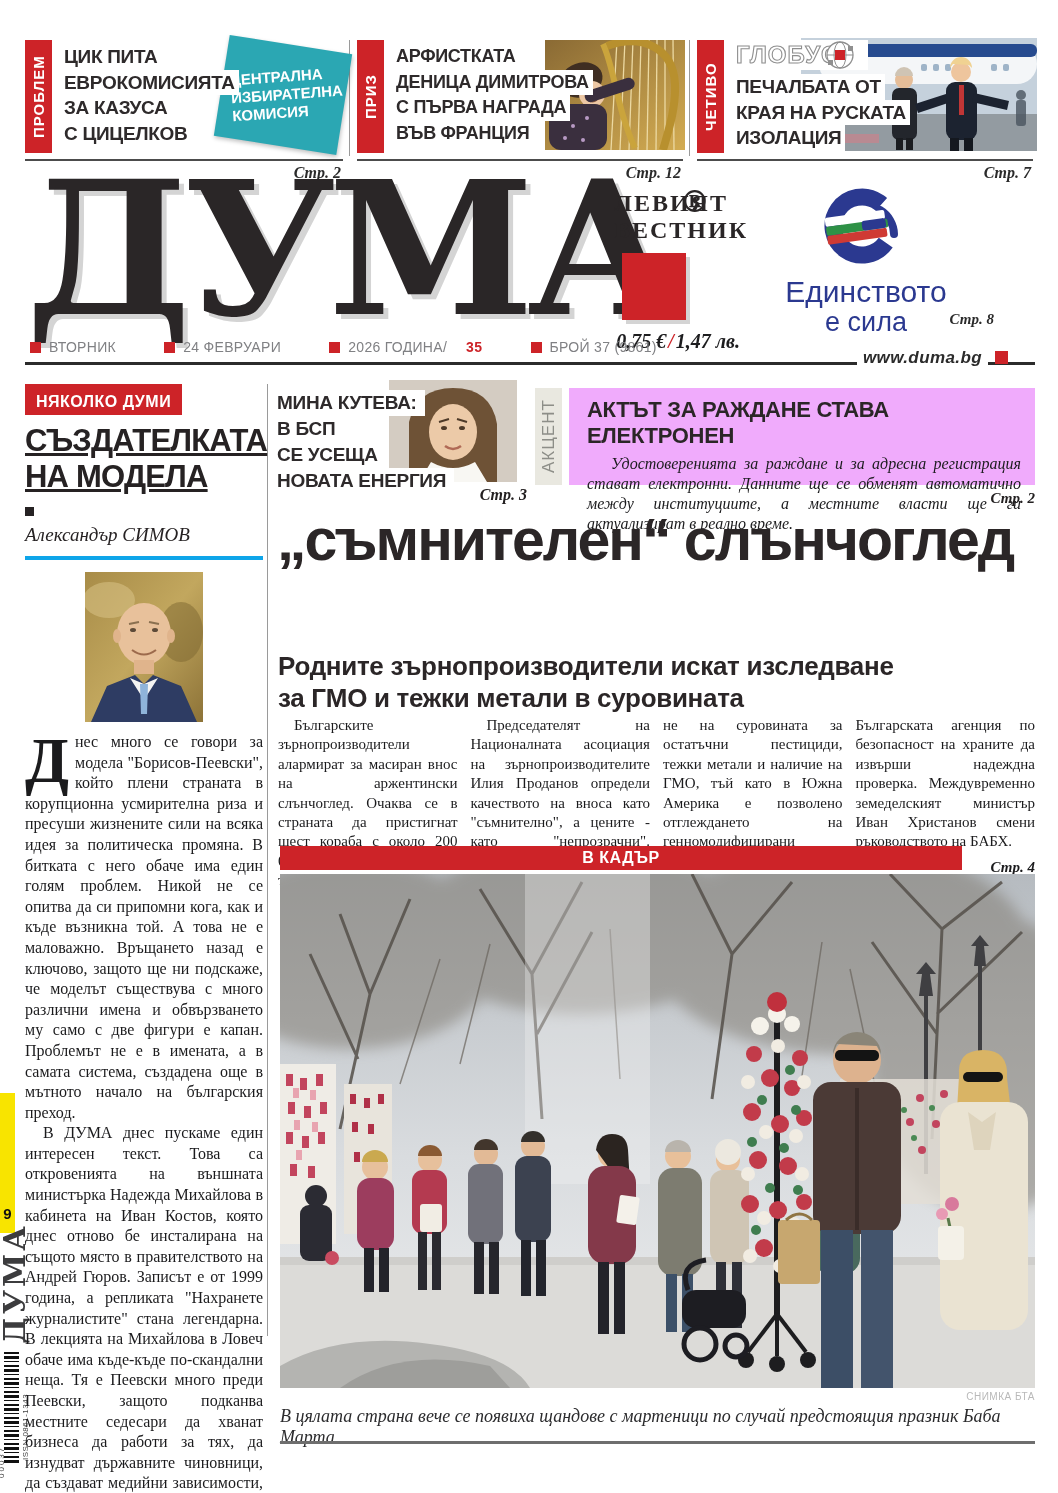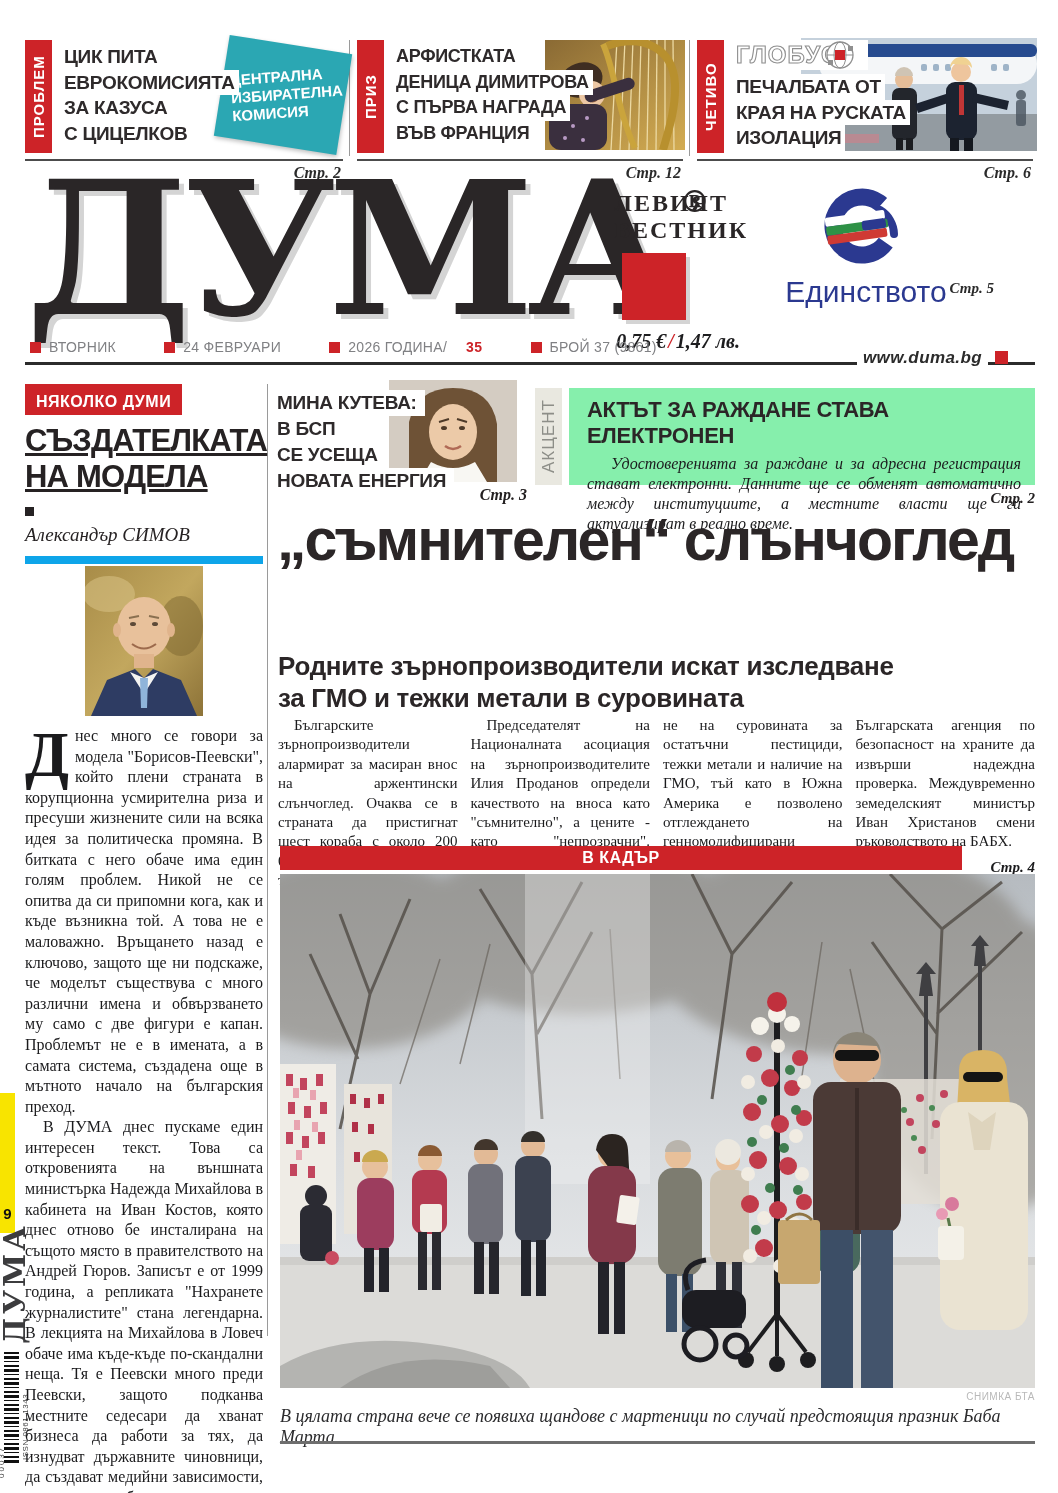--- a/index.html
+++ b/index.html
@@ -56,21 +56,21 @@
         font-size:17px;letter-spacing:.4px;color:#2b2b2b;z-index:2;}
   .site-sq{position:absolute;right:50px;top:351px;width:13px;height:13px;background:#cd2328;z-index:2;}
 
   
   .op{position:absolute;left:25px;top:384px;width:238px;}
   .kicker{display:inline-block;background:#cd2328;color:#fff;font-weight:bold;font-size:16px;
           padding:9px 11px 4px;letter-spacing:.5px;}
   .op-title{margin-top:8px;font-weight:bold;font-size:31px;line-height:36px;letter-spacing:-0.8px;color:#262223;text-decoration:underline;}
   .op-sq{width:9px;height:9px;background:#262223;margin:12px 0 8px;}
   .op-author{font-family:"Liberation Serif",serif;font-style:italic;font-size:19px;color:#262223;
-             padding-bottom:10px;border-bottom:8px solid #0ea5e9;margin-bottom:2px;}
+             padding-bottom:10px;border-bottom:4px solid #0ea5e9;margin-bottom:12px;}
   .op-photo{width:118px;height:150px;margin:0 auto 10px;}
   .op-body{font-family:"Liberation Serif",serif;font-size:16px;line-height:20.6px;text-align:justify;color:#1b1b1d;}
   .op-body .p2{text-indent:18px;}
   .dropcap{float:left;font-family:"Liberation Serif",serif;font-weight:bold;font-size:64px;line-height:50px;margin:4px 6px 0 0;}
 
   
   .spine-yellow{position:absolute;left:0;top:1093px;width:15px;height:140px;background:#f8e400;}
   .spine-num{position:absolute;left:0;top:1205px;width:15px;text-align:center;font-weight:bold;font-size:15px;color:#111;}
   .spine-duma{position:absolute;left:-3px;top:1240px;height:104px;writing-mode:vertical-rl;transform:rotate(180deg);
               font-family:"DejaVu Serif",serif;font-weight:bold;font-size:30px;letter-spacing:3px;color:#3c3c3e;}
@@ -89,21 +89,21 @@
                 letter-spacing:-0.3px;color:#2e2a2b;z-index:2;}
   .kuteva-lines div{display:table;background:#fff;padding-right:8px;}
   #kuteva-photo{position:absolute;left:112px;top:-8px;width:128px;height:102px;z-index:1;}
   .kuteva-ref{position:absolute;right:0;top:98px;font-family:"Liberation Serif",serif;font-weight:bold;
               font-style:italic;font-size:16px;z-index:3;}
 
   
   .akc-label{position:absolute;left:535px;top:388px;width:27px;height:97px;background:#e9e8e0;}
   .akc-label span{display:block;width:100%;height:100%;writing-mode:vertical-rl;transform:rotate(180deg);
                   text-align:center;color:#8d8e88;font-size:17px;letter-spacing:1px;line-height:27px;}
-  .akc-box{position:absolute;left:569px;top:388px;width:466px;height:97px;background:#86efac;
+  .akc-box{position:absolute;left:569px;top:388px;width:466px;height:97px;background:#f0abfc;
            padding:9px 14px 0 18px;box-sizing:border-box;}
   .akc-title{font-weight:bold;font-size:22px;letter-spacing:-0.3px;color:#2b2627;}
   .akc-text{margin-top:5px;font-family:"Liberation Serif",serif;font-style:italic;font-size:16px;
             line-height:20px;color:#1b1b1d;text-indent:24px;text-align:justify;}
   .akc-ref{position:absolute;left:569px;top:490px;width:466px;text-align:right;
            font-family:"Liberation Serif",serif;font-weight:bold;font-style:italic;font-size:15px;}
 
   
   .headline{position:absolute;left:277px;top:508px;width:760px;font-weight:bold;font-size:59px;
             line-height:64px;letter-spacing:-2px;color:#2b2627;}
@@ -254,21 +254,21 @@
         <rect x="112" y="6" width="5" height="5" fill="#8f8f8f"></rect>
           <rect x="92" y="20" width="5" height="5" fill="#8f8f8f"></rect>
       </svg>
     </div>
     <div class="t-head">
       <div>ПЕЧАЛБАТА ОТ</div>
       <div>КРАЯ НА РУСКАТА</div>
       <div>ИЗОЛАЦИЯ</div>
     </div>
     <div class="t-rule"></div>
-    <div class="t-ref">Стр. 6</div>
+    <div class="t-ref">Стр. 7</div>
   </div>
 
   <div class="wordmark"><span>ДУМА</span><span class="reg">®</span></div>
   <div class="tagline">
     <div>ЛЕВИЯТ</div>
     <div>ВЕСТНИК</div>
   </div>
   <div class="period-sq"></div>
 
   <div class="partner">
@@ -277,22 +277,23 @@
       <path d="M62,30 a29,29 0 0 1 14,24" fill="none" stroke="#2b3990" stroke-width="8" stroke-linecap="round"></path>
       <g transform="rotate(-8 44 46)">
         <rect x="8" y="33" width="60" height="9" rx="2" fill="#ffffff"></rect>
         <rect x="8" y="42" width="62" height="9" rx="2" fill="#2e9146"></rect>
         <rect x="8" y="51" width="60" height="9" rx="2" fill="#cf3a34"></rect>
       </g>
       <rect x="44" y="41" width="24" height="10" rx="3" fill="#2b3990" transform="rotate(-8 44 46)"></rect>
     </svg>
     <div class="partner-name">
       <div>Единството</div>
-    </div>
-    <div class="partner-ref">Стр. 5</div>
+      <div class="l2">е сила</div>
+    </div>
+    <div class="partner-ref">Стр. 8</div>
   </div>
 
   <div class="price"><span>0,75 €</span><span class="sep">/</span><span>1,47 лв.</span></div>
 
   <div class="dateline">
     <span class="dl-item"><span class="sq"></span><span>ВТОРНИК</span></span>
     <span class="dl-item"><span class="sq"></span><span>24 ФЕВРУАРИ</span></span>
     <span class="dl-item"><span class="sq"></span><span>2026 ГОДИНА/</span><span class="yr-num">35</span></span>
     <span class="dl-item"><span class="sq"></span><span>БРОЙ 37 (9861)</span></span>
   </div>

